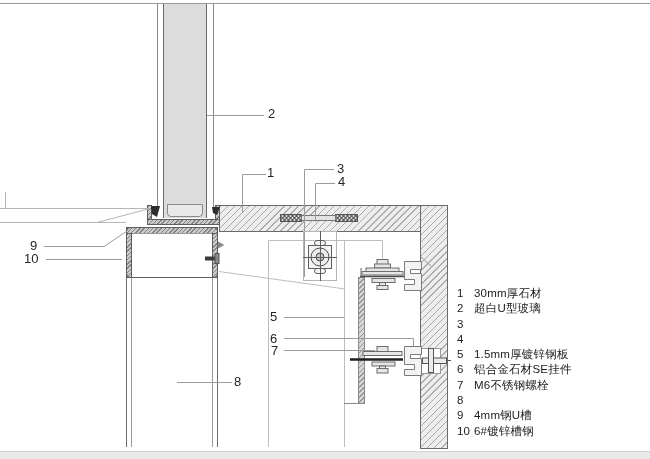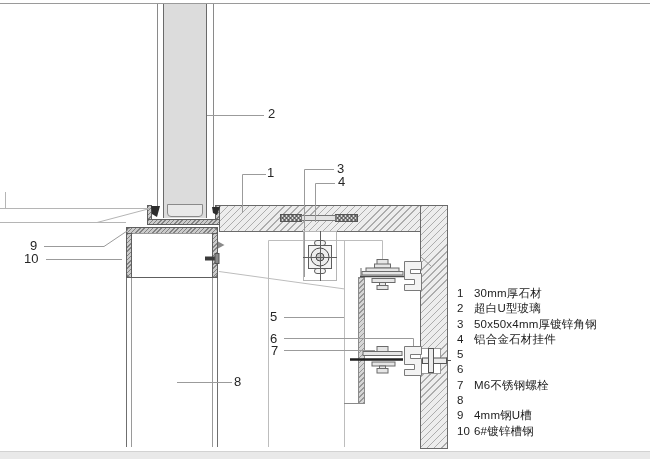--- a/index.html
+++ b/index.html
@@ -181,31 +181,31 @@
     <div class="legend-row">
         <span class="legend-num">1</span>
         <span>30mm厚石材</span>
       </div>
     <div class="legend-row">
         <span class="legend-num">2</span>
         <span>超白U型玻璃</span>
       </div>
     <div class="legend-row">
         <span class="legend-num">3</span>
-        <span>50x50x4mm厚镀锌角钢</span>
       </div>
     <div class="legend-row">
         <span class="legend-num">4</span>
-        <span>铝合金石材挂件</span>
       </div>
     <div class="legend-row">
         <span class="legend-num">5</span>
+        <span>1.5mm厚镀锌钢板</span>
       </div>
     <div class="legend-row">
         <span class="legend-num">6</span>
+        <span>铝合金石材SE挂件</span>
       </div>
     <div class="legend-row">
         <span class="legend-num">7</span>
         <span>M6不锈钢螺栓</span>
       </div>
     <div class="legend-row">
         <span class="legend-num">8</span>
       </div>
     <div class="legend-row">
         <span class="legend-num">9</span>

